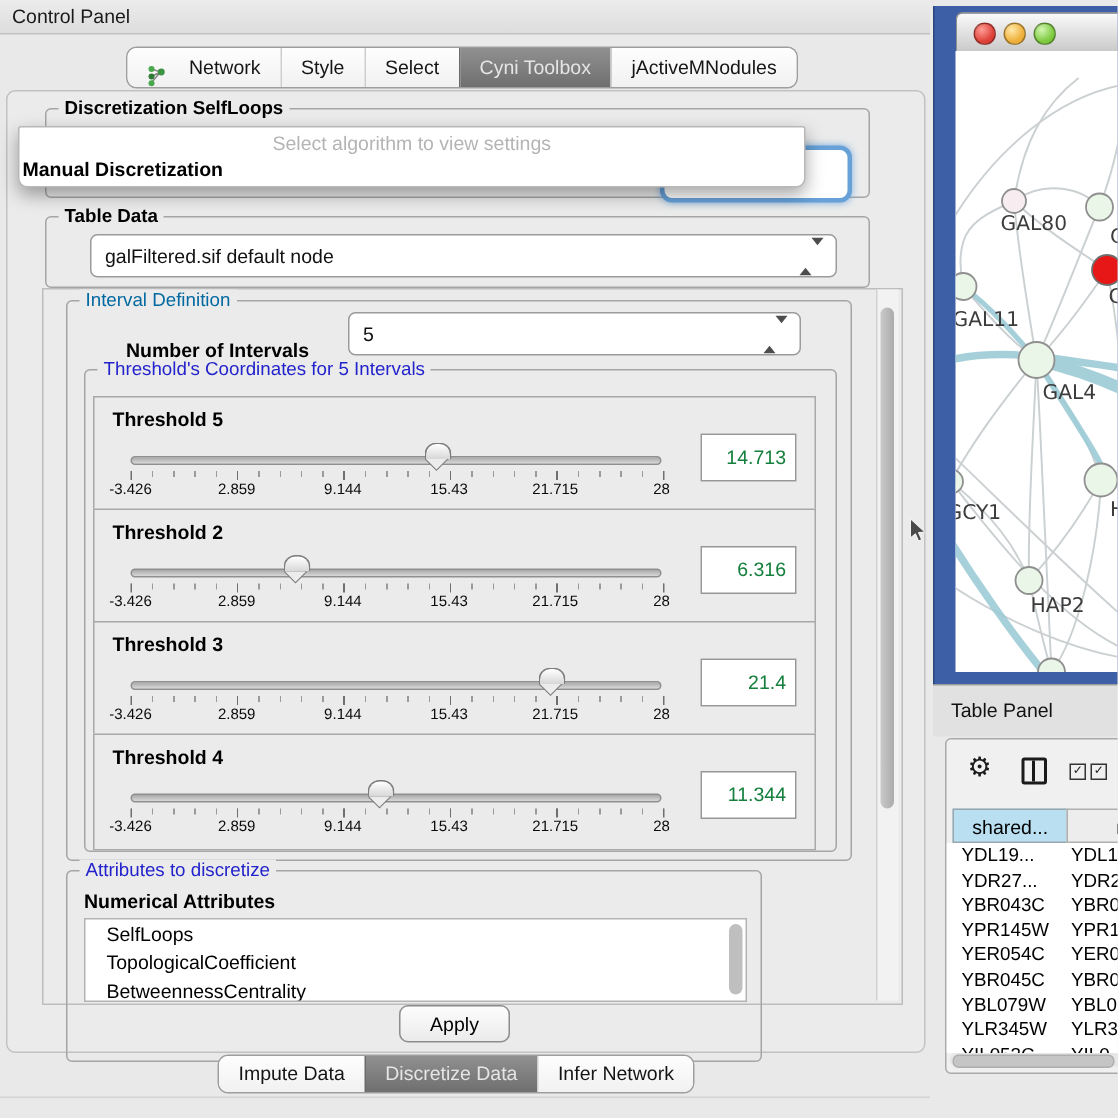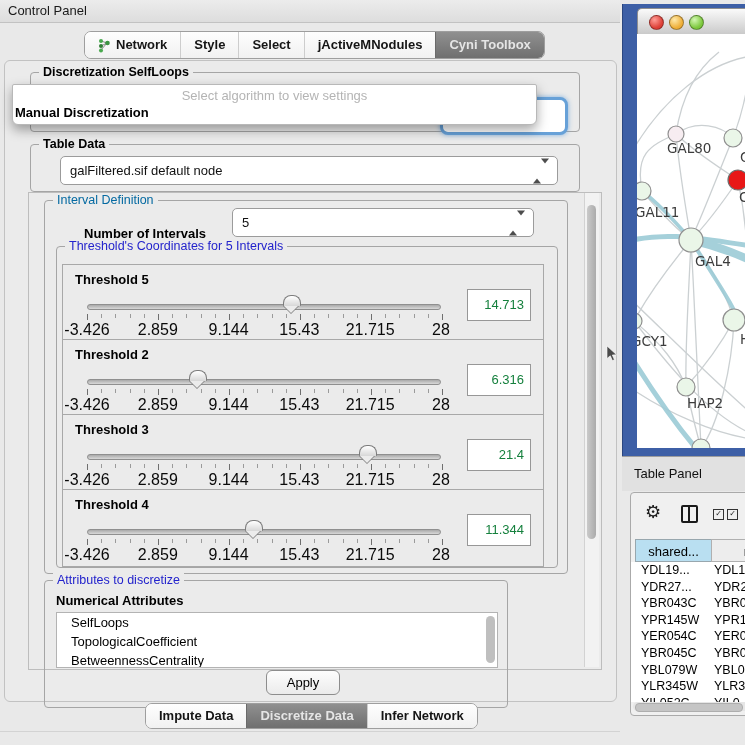--- a/index.html
+++ b/index.html
@@ -7,21 +7,21 @@
   #stage{position:absolute;left:0;top:0;width:745px;height:745px;overflow:hidden;}
   .abs{position:absolute;}
 
   
   #titlebar{left:0;top:0;width:620px;height:22px;background:linear-gradient(#ececec,#dddddd);border-bottom:1px solid #c2c2c2;}
   #titlebar .t{position:absolute;left:8px;top:0;line-height:22px;font-size:13px;color:#1a1a1a;}
   #float-btn{position:absolute;left:704px;top:6px;width:9px;height:9px;border:1.5px solid #2c2c2c;border-radius:2px;background:transparent;}
   #close-btn{position:absolute;left:722px;top:2px;font-size:14px;font-weight:700;color:#111;line-height:18px;}
 
   .tabbar{display:flex;height:26px;border:1px solid #9e9e9e;border-radius:7px;overflow:hidden;background:#fff;}
-  .tabbar .tab{line-height:26px;padding:0 13px;font-size:13px;font-weight:700;color:#151515;background:linear-gradient(#fefefe,#f1f1f1);border-left:1px solid #cdcdcd;display:flex;align-items:center;gap:5px;white-space:nowrap;}
+  .tabbar .tab{line-height:26px;padding:0 13px;font-size:13px;font-weight:400;color:#151515;background:linear-gradient(#fefefe,#f1f1f1);border-left:1px solid #cdcdcd;display:flex;align-items:flex-end;gap:15px;white-space:nowrap;}
   .tabbar .tab:first-child{border-left:none;}
   .tabbar .tab.sel{background:linear-gradient(#909090,#6f6f6f);color:#e5e5e5;border-left-color:#6a6a6a;}
   #top-tabs{left:84px;top:31px;}
   #bottom-tabs{left:145px;top:703px;height:24px;}
   #bottom-tabs .tab{line-height:24px;}
 
   #outer-box{left:4px;top:60px;width:611px;height:640px;border:1px solid #c2c2c2;border-radius:6px;background:#ebebeb;}
 
   .group{position:absolute;border:1px solid #a5a5a5;border-radius:4px;background:transparent;}
   .group-title{position:absolute;top:-8px;left:8px;background:#ebebeb;padding:0 4px;font-size:12.5px;line-height:15px;color:#000;white-space:nowrap;}
@@ -47,21 +47,21 @@
   #vscroll .thumb-v{position:absolute;left:2px;top:12px;width:9px;height:334px;border-radius:5px;background:linear-gradient(to right,#cacaca,#ababab);}
 
   .bold-label{position:absolute;font-size:13px;font-weight:700;color:#000;white-space:nowrap;}
 
   .tpanel{position:absolute;left:62px;width:480px;height:76px;border:1px solid #a8a8a8;background:#ebebeb;}
   .tpanel .t-label{position:absolute;left:12px;top:7px;font-size:13px;font-weight:700;}
   .slider{position:absolute;left:24px;top:30px;width:354px;height:40px;}
   .track{position:absolute;left:0;top:9px;width:352px;height:4px;background:linear-gradient(#a9a9a9,#d8d8d8);border:1px solid #8f8f8f;border-radius:3px;}
   .ticks-minor{position:absolute;left:0;top:19px;width:356px;height:4px;background:repeating-linear-gradient(to right,#9a9a9a 0 1px,transparent 1px 14.2px);}
   .ticks-major{position:absolute;left:0;top:19px;width:356px;height:6px;background:repeating-linear-gradient(to right,#6f6f6f 0 1px,transparent 1px 71px);}
-  .tick-label{position:absolute;top:26px;font-size:16px;color:#0a0a0a;transform:translateX(-50%);white-space:nowrap;}
+  .tick-label{position:absolute;top:26px;font-size:10px;color:#0a0a0a;transform:translateX(-50%);white-space:nowrap;}
   .thumb{position:absolute;top:0;width:16px;height:10px;margin-left:-8px;background:linear-gradient(#ffffff,#d7d7d7);border:1px solid #7c7c7c;border-bottom:none;border-radius:8px 8px 1px 1px;}
   .thumb::before{content:'';position:absolute;top:10px;left:-1px;border-left:8px solid transparent;border-right:8px solid transparent;border-top:8px solid #7c7c7c;}
   .thumb::after{content:'';position:absolute;top:10px;left:0;border-left:7px solid transparent;border-right:7px solid transparent;border-top:7px solid #ececec;}
   .vbox{position:absolute;left:404px;top:24px;width:56px;height:30px;background:#fff;border:1px solid #979797;font-size:13px;text-align:right;line-height:30px;padding-right:6px;color:#15803d;}
 
   #attr-list{left:56px;top:612px;width:440px;height:54px;background:#fff;border:1px solid #b3b3b3;overflow:hidden;}
   #attr-list .item{font-size:13px;line-height:19px;padding-left:14px;color:#000;white-space:nowrap;}
   #attr-scroll{position:absolute;right:2px;top:3px;width:9px;height:47px;border-radius:5px;background:#bfbfbf;}
 
   #apply-btn{left:266px;top:670px;width:72px;height:23px;border:1px solid #8d8d8d;border-radius:6px;background:linear-gradient(#fdfdfd,#ebebeb);font-size:13px;text-align:center;line-height:23px;color:#000;}
@@ -120,25 +120,25 @@
           <circle cx="9.5" cy="5" r="2.3" fill="#3c9342"></circle>
         </svg>
         <span>Network</span>
       </div>
       <div class="tab">
         <span>Style</span>
       </div>
       <div class="tab">
         <span>Select</span>
       </div>
-      <div class="tab">
-        <span>jActiveMNodules</span>
-      </div>
       <div class="tab sel">
         <span>Cyni Toolbox</span>
+      </div>
+      <div class="tab">
+        <span>jActiveMNodules</span>
       </div>
     </div>
 
   <div class="abs" id="outer-box"></div>
 
   <div class="group" style="left:30px;top:72px;width:548px;height:58px;">
     <span class="group-title bold">Discretization SelfLoops</span>
   </div>
   <div class="abs" id="combo-ghost"></div>
 

